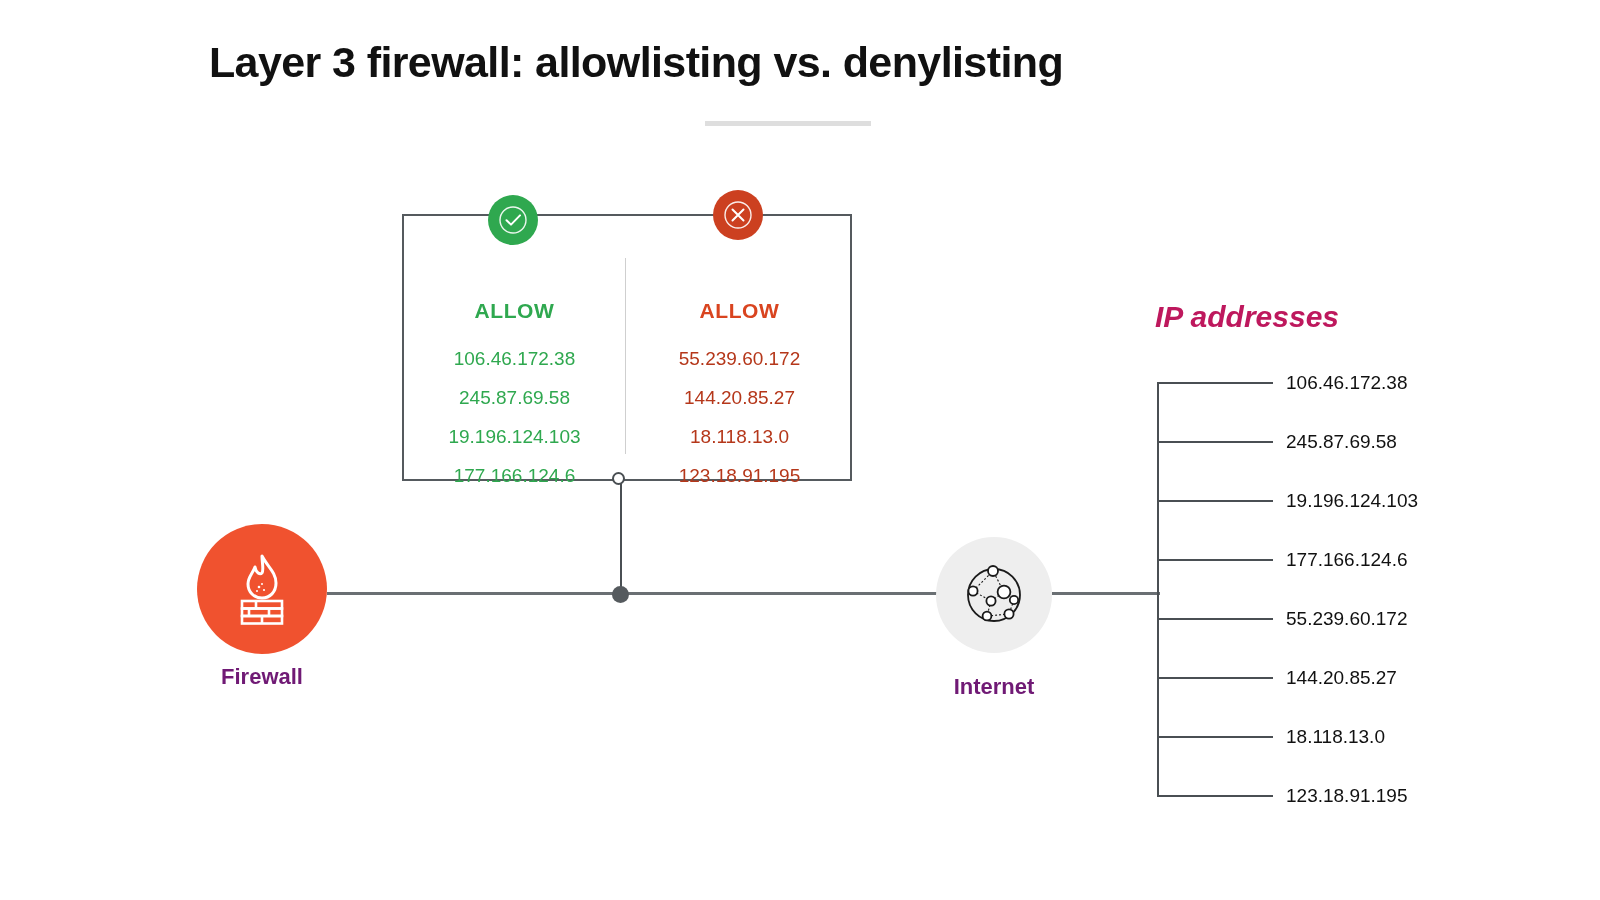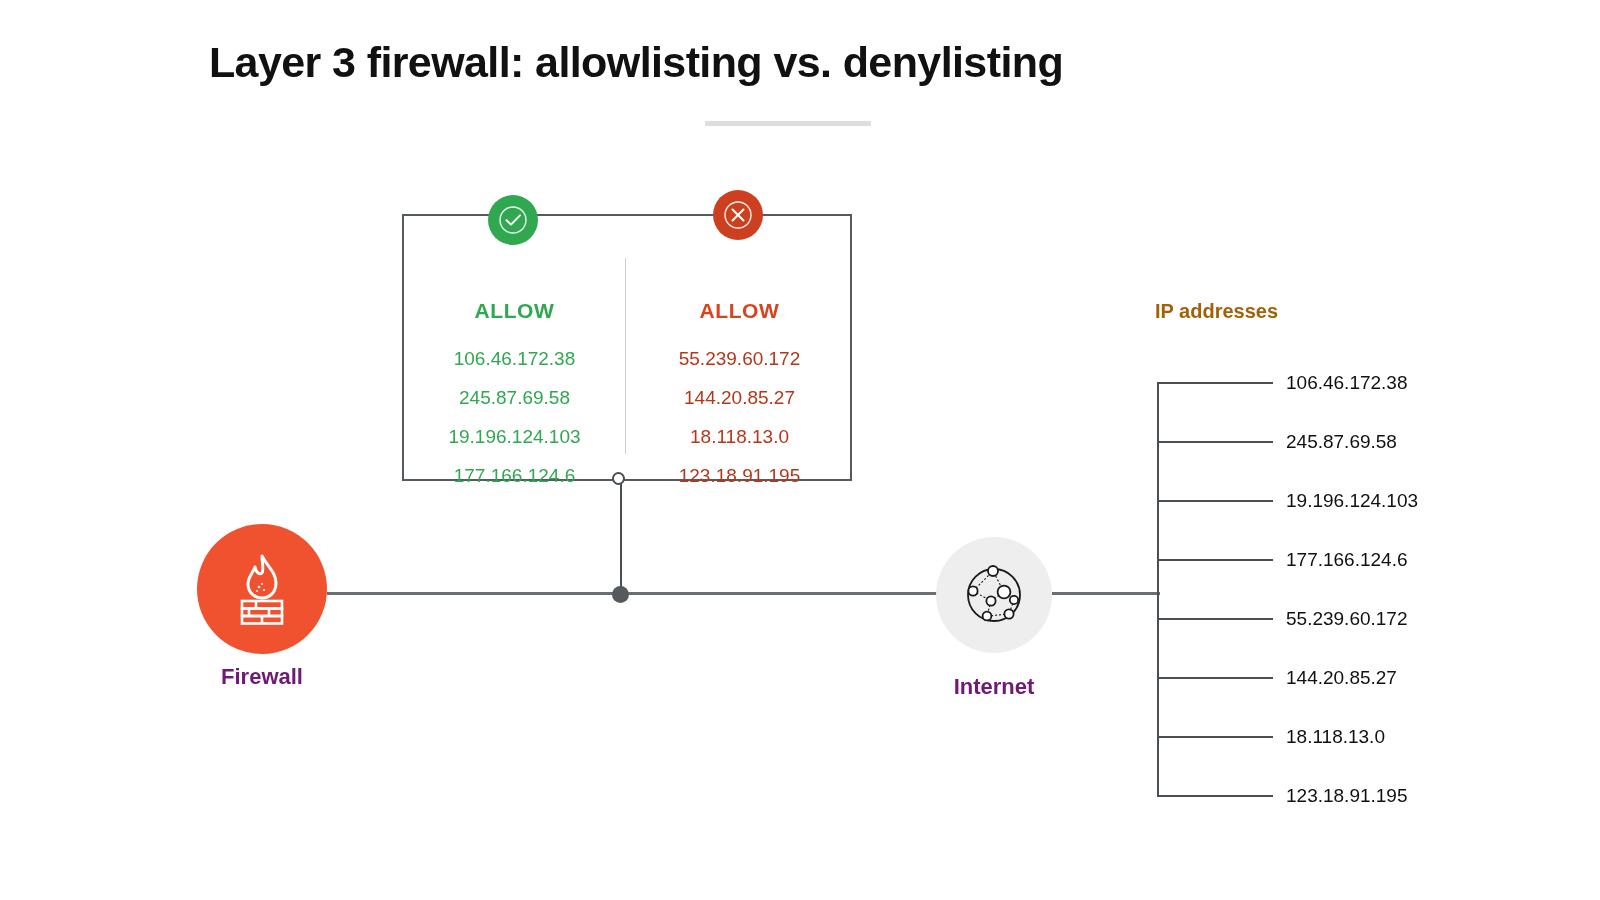--- a/index.html
+++ b/index.html
@@ -201,24 +201,25 @@
     top: 664px;
     width: 250px;
     margin-top: 10px;
   }
 
   
   .ip-list-title {
     position: absolute;
     left: 1155px;
     top: 300px;
-    font-size: 20px;
+    font-size: 30px;
     font-weight: bold;
-    color: #a16207;
+    color: #be185d;
     white-space: nowrap;
+    font-style: italic;
   }
   .bracket-spine {
     position: absolute;
     left: 1157px;
     top: 382px;
     width: 2px;
     height: 415px;
     background: #4a4f53;
   }
   .bracket-branch {

